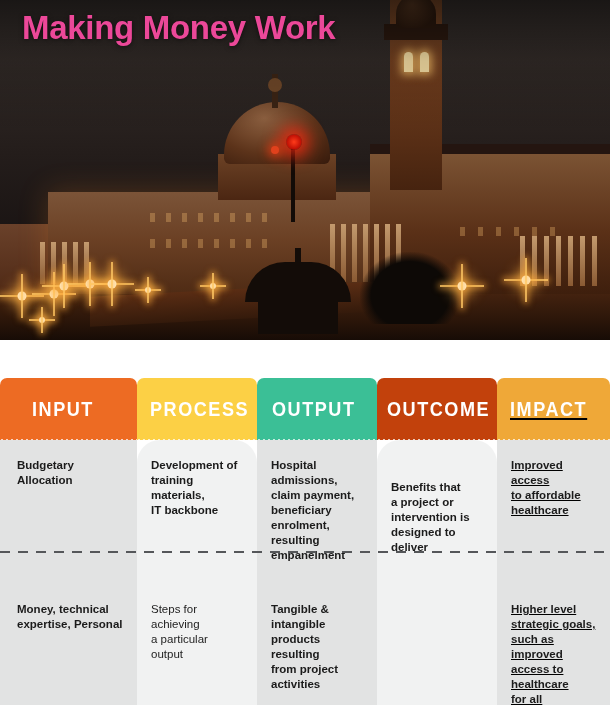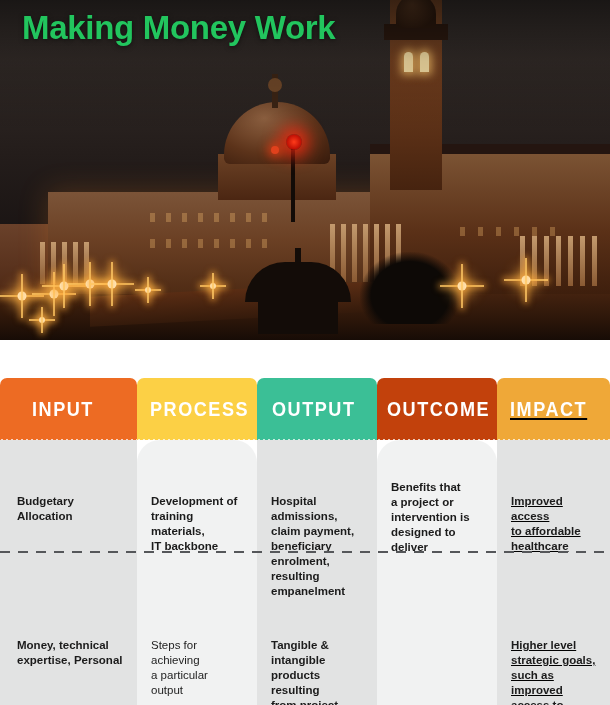--- a/index.html
+++ b/index.html
@@ -148,21 +148,21 @@
     position:absolute; left:291px; bottom:118px; width:4px; height:78px; background:#120b07;
   }
   .hero-shade {
     position:absolute; left:0; top:0; width:610px; height:340px;
     background:linear-gradient(180deg, rgba(0,0,0,0.55) 0%, rgba(0,0,0,0.12) 18%, rgba(0,0,0,0) 40%);
     pointer-events:none;
   }
 
   .title {
     position:absolute; left:22px; top:8px;
-    font-size:33px; font-weight:bold; color:#22c55e;
+    font-size:33px; font-weight:bold; color:#ec4899;
     letter-spacing:-0.3px; line-height:40px;
     text-shadow:0 1px 5px rgba(0,0,0,0.55);
     white-space:nowrap;
   }
 
   
   .grid {
     position:absolute; left:0; top:332px; width:610px; height:373px;
     display:flex; gap:0;
   }
@@ -207,21 +207,21 @@
     background:#f1f2f2;
     background-image:radial-gradient(circle 0.7px at 1px 1px, rgba(190,192,192,0.55) 50%, rgba(0,0,0,0) 52%);
     background-size:7px 7px;
     border-radius:23px;
   }
   .cell {
     font-size:11.5px; line-height:15px; color:#1b1b1b; font-weight:bold;
     white-space:pre-line;
   }
   .cell.light { font-weight:500; color:#232323; }
-  .cell.r1 { min-height:122px;margin-top:36px; }
+  .cell.r1 { min-height:122px; }
   .row2 { margin-top:22px; }
   .c0 .cell { margin-left:3px; }
 
   .dashes {
     position:absolute; left:0; top:551px; width:610px; height:2px;
     background-image:linear-gradient(90deg, #55575a 0 10px, rgba(0,0,0,0) 10px 18px);
     background-size:18px 2px; background-repeat:repeat-x;
   }
 </style>
 </head>

